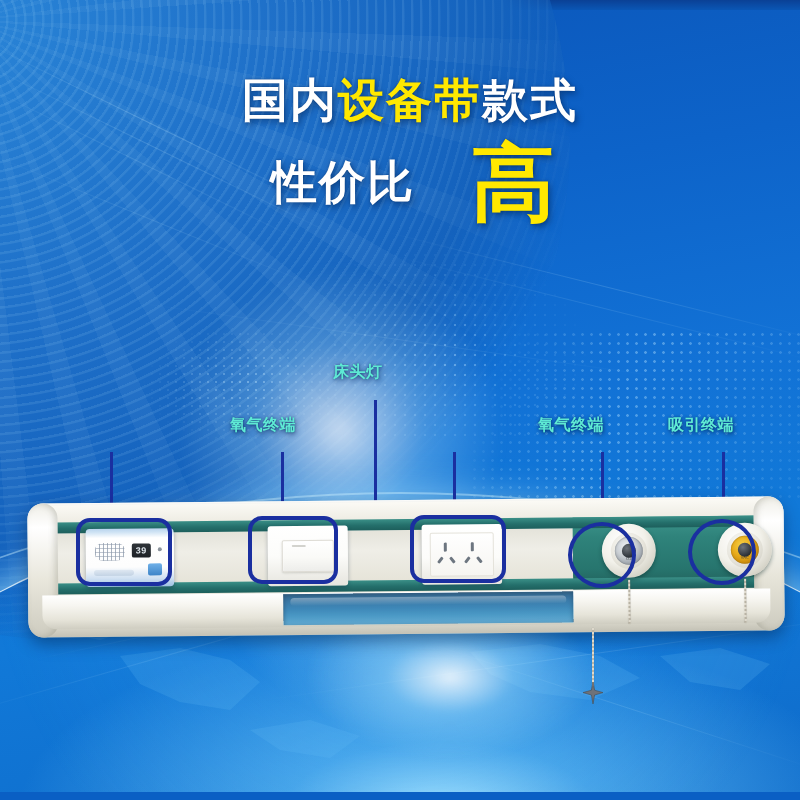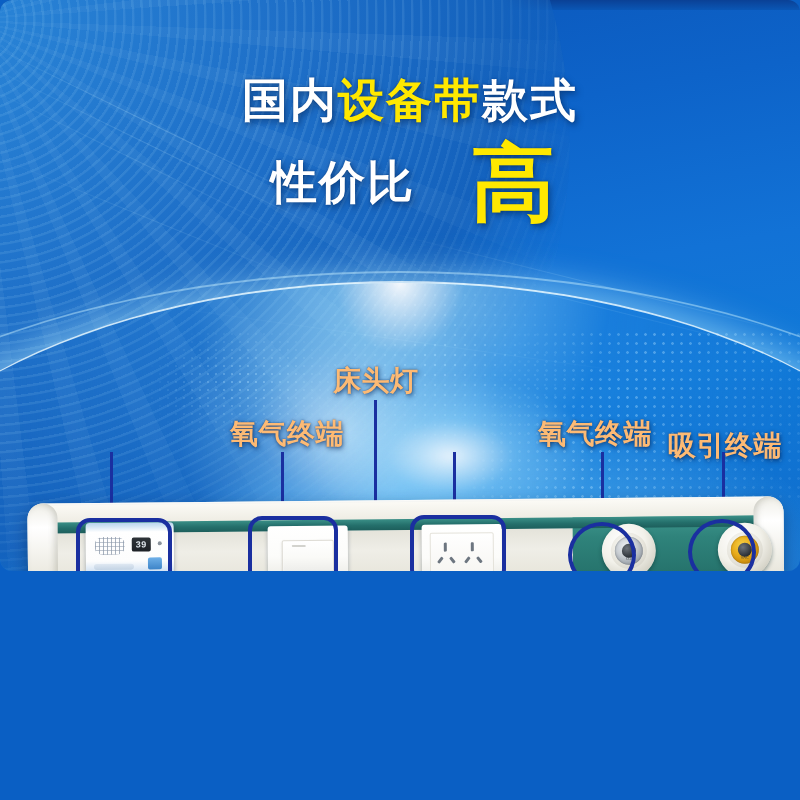--- a/index.html
+++ b/index.html
@@ -4,21 +4,21 @@
 <style>
   * { margin:0; padding:0; box-sizing:border-box; }
   html,body { width:800px; height:800px; overflow:hidden; }
   body {
     font-family:"Liberation Sans","DejaVu Sans",sans-serif;
     background:#0a5fc4;
     position:relative;
   }
 
   
-  #stage { position:absolute; inset:0; width:800px; height:571px; overflow:hidden;border-radius:12px; }
+  #stage { position:absolute; inset:0; width:800px; height:792px; overflow:hidden; }
 
   .bg-base {
     position:absolute; inset:0;
     background:
       radial-gradient(ellipse 700px 300px at 55% 102%, #a9e6ff 0%, rgba(120,210,255,0.55) 22%, rgba(30,130,230,0.0) 60%),
       linear-gradient(170deg, #0b55b8 0%, #0d63c9 28%, #1272d6 52%, #1179d8 70%, #0f6ccb 100%);
   }
   
   .bg-topstrip {
     position:absolute; left:0; top:0; width:800px; height:10px;
@@ -127,21 +127,21 @@
   .y { color:#ffe800; text-shadow:2px 3px 6px rgba(2,34,84,0.55), 0 0 2px rgba(3,40,96,0.6); }
   .big {
     font-size:84px; line-height:0.9; vertical-align:-14px;
     margin-left:56px; letter-spacing:0;
   }
 
   
   .callouts { position:absolute; left:0; top:0; width:800px; height:800px; }
   .clabel {
     position:absolute;
-    font-size:28px; font-weight:bold; color:#fdba74;
+    font-size:16px; font-weight:bold; color:#5eead4;
     white-space:nowrap;
     text-shadow:1px 2px 5px rgba(3,36,88,0.70), 0 0 2px rgba(3,36,88,0.55);
     letter-spacing:0.5px;
   }
   .cline { position:absolute; width:3px; background:#1a2fa0; }
 
   
   .panel-wrap { position:absolute; left:28px; top:500px; width:756px; height:140px; }
   .panel {
     position:absolute; left:0; top:0; width:756px; height:134px;
@@ -202,21 +202,21 @@
     opacity:.92;
   }
   .diffuser-gloss {
     position:absolute; left:262px; top:97px; width:276px; height:8px;
     background:linear-gradient(180deg, rgba(255,255,255,0.34), rgba(255,255,255,0));
     border-radius:4px;
   }
 
   
   .intercom {
-    position:absolute; left:58px; top:20px; width:88px; height:58px;
+    position:absolute; left:58px; top:26px; width:88px; height:58px;
     background:linear-gradient(180deg,#b9d4ee 0%,#cfe3f4 6%,#ffffff 16%,#fdfdfd 66%,#cfe0f2 86%,#9dc0e2 100%);
     border-radius:4px;
     box-shadow:0 2px 4px rgba(20,40,70,0.35);
     text-align:right;
   }
   .ic-grille {
     position:absolute; left:9px; top:14px; width:30px; height:18px;
     background:
       repeating-linear-gradient(90deg, rgba(120,135,155,0.75) 0 1.5px, rgba(255,255,255,0) 1.5px 4px),
       repeating-linear-gradient(0deg, rgba(120,135,155,0.55) 0 1px, rgba(255,255,255,0) 1px 4px);
@@ -391,21 +391,21 @@
     <div class="cline" style="left:281px; top:452px; height:64px;"></div>
 
     <div class="clabel" style="left:333px; top:362px;">床头灯</div>
     <div class="cline" style="left:374px; top:400px; height:200px;"></div>
 
     <div class="cline" style="left:453px; top:452px; height:64px;"></div>
 
     <div class="clabel" style="left:538px; top:415px;">氧气终端</div>
     <div class="cline" style="left:601px; top:452px; height:72px;"></div>
 
-    <div class="clabel" style="left:668px; top:415px;margin-top:12px;">吸引终端</div>
+    <div class="clabel" style="left:668px; top:415px;">吸引终端</div>
     <div class="cline" style="left:722px; top:452px; height:70px;"></div>
   </div>
 
   <div class="panel-wrap">
     <div class="panel">
 
       <div class="p-body"></div>
       <div class="p-top"></div>
 
       <div class="light-face"></div>

